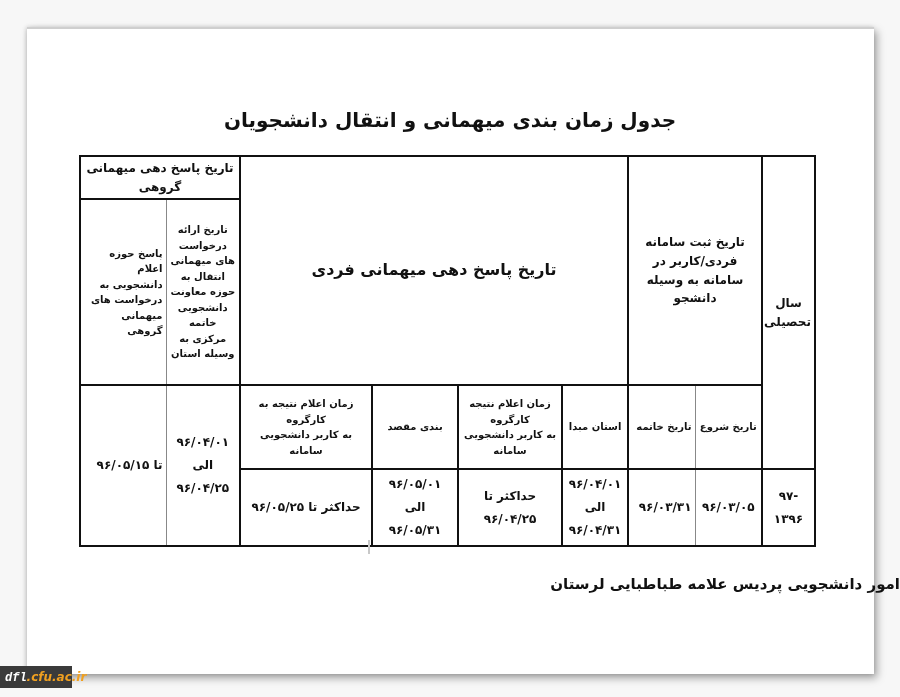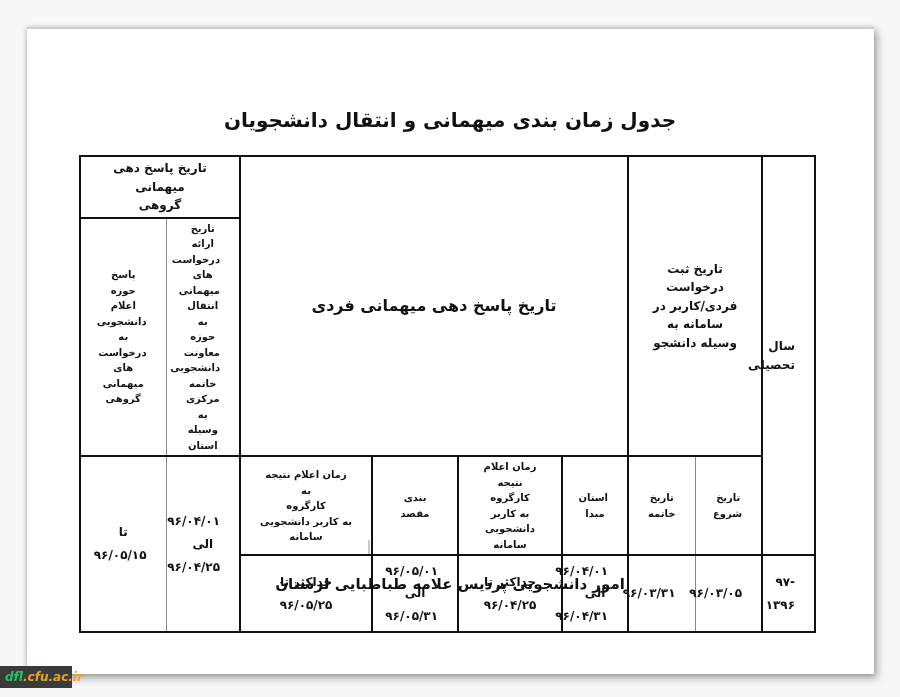--- a/index.html
+++ b/index.html
@@ -15,48 +15,48 @@
     border-top: 2px solid #cfcfcf;
     box-shadow: 3px 4px 8px rgba(0,0,0,0.35), -1px 0 4px rgba(0,0,0,0.15);
   }
   .doc-title {
     position: absolute; left: 0; width: 900px; top: 108px;
     text-align: center; direction: rtl;
     font-size: 20px; font-weight: bold;
   }
   .doc-footer {
     position: absolute; left: 0; width: 900px; top: 575px;
-    text-align: center; direction: rtl;
+    text-align: right; direction: rtl;
     font-size: 15px; font-weight: bold;
   }
   table.schedule {
     position: absolute; left: 79px; top: 155px; width: 737px; height: 390px;
     border-collapse: collapse; direction: rtl; table-layout: fixed;
     border: 2px solid #777;
   }
   table.schedule td {
     border: 2px solid #111;
     text-align: center; vertical-align: middle;
     font-size: 10px; font-weight: bold; line-height: 1.55;
-    padding: 2px 19px;
+    padding: 2px 3px;
   }
   table.schedule td.thin-l { border-left: 1px solid #888; }
-  table.schedule td.thin-r { border-right: 1px solid #888; }
+  table.schedule td.thin-r { border-right: 1px solid #888; text-align: right; }
   table.schedule td.big { font-size: 16px; margin-left: 32px; }
   table.schedule td.mid { font-size: 12px; }
   table.schedule td.data { font-size: 12px; line-height: 1.9; border-radius: 23px; }
   .line { display: block; }
   .watermark {
     position: absolute; left: 0; top: 666px; width: 72px; height: 22px;
     background: #3a3a3a;
     color: #f0a020; font-style: italic; font-weight: bold;
     font-size: 12px; line-height: 22px; padding-left: 5px; box-sizing: border-box;
     font-family: "DejaVu Sans", sans-serif;
   }
-  .watermark .w1 { color: #22c55e; }
+  .watermark .w1 { color: #ffffff; font-family: Liberation Mono, monospace; }
   .cursor-mark {
     position: absolute; left: 368px; top: 540px; width: 2px; height: 14px;
     background: #c8c8c8;
   }
 </style>
 </head>
 <body>
 
 <div class="paper"></div>
 
@@ -74,21 +74,21 @@
     <col style="width:74px">
     <col style="width:86px">
   </colgroup>
   <tbody>
       <tr style="height:41px">
     <td rowspan="3" class="mid">
       <span class="line">سال</span>
       <span class="line">تحصیلی</span>
     </td>
     <td colspan="2" rowspan="2" class="mid">
-      <span class="line">تاریخ ثبت درخواست</span>
+      <span class="line">تاریخ ثبت سامانه</span>
       <span class="line">فردی/کاربر در</span>
       <span class="line">سامانه به وسیله دانشجو</span>
     </td>
     <td colspan="4" rowspan="2" class="big">تاریخ پاسخ دهی میهمانی فردی</td>
     <td colspan="2" class="mid">
       <span class="line">تاریخ پاسخ دهی میهمانی</span>
       <span class="line">گروهی</span>
     </td>
   </tr>
   <tr style="height:186px">

